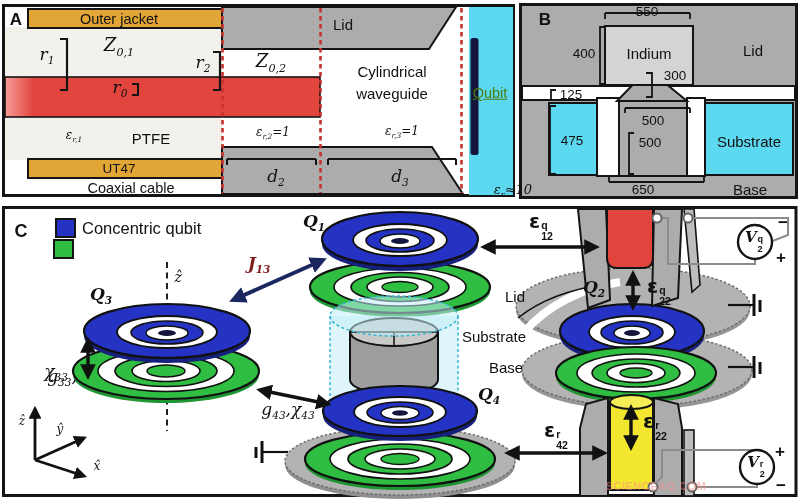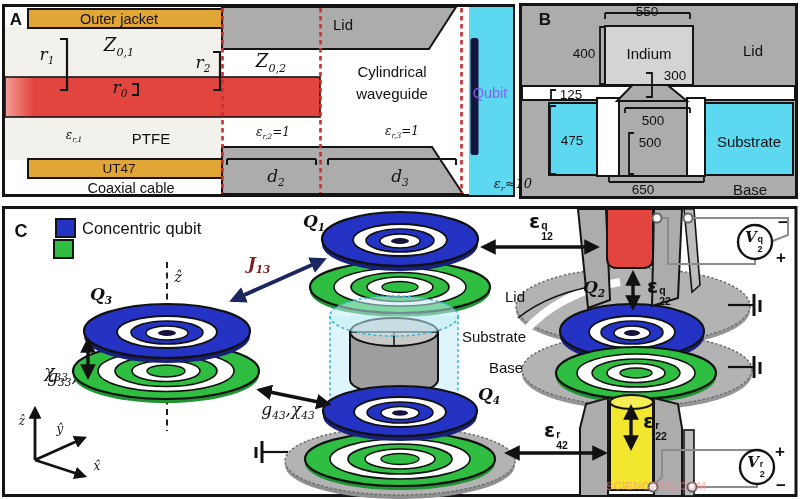--- a/index.html
+++ b/index.html
@@ -14,21 +14,21 @@
   .s13{font-size:13px;} .s135{font-size:13.5px;} .s145{font-size:14.5px;}
   .s15{font-size:15px;} .s16{font-size:12px;} .s165{font-size:16.5px;}
   .s17{font-size:17px;} .s18{font-size:18px;}
   sub{font-size:.62em;font-style:inherit;}
   .eps{font-family:"DejaVu Sans",sans-serif;font-weight:600;font-style:normal;font-size:20px;}
   .vsrc{font-family:"DejaVu Serif",serif;font-style:italic;font-size:15px;font-weight:600;}
   .ss{display:inline-flex;flex-direction:column;align-items:flex-start;
       font-family:"Liberation Sans",sans-serif;font-style:normal;font-weight:600;
       font-size:10.5px;line-height:1.02;vertical-align:-0.12em;margin-left:1px;}
   .vsrc .ss{font-size:9px;vertical-align:-0.05em;}
-  .navy{color:#8b5cf6;}
+  .navy{color:#4d7c0f;text-decoration:underline;}
   .jcol{color:#7f1d1d;}
   .sign{font-size:17px;font-weight:bold;}
   .wm{opacity:.5;color:#FF8A8A;font-weight:bold;font-size:11px;letter-spacing:.5px;}
 </style>
 </head>
 <body>
 
 <div id="stage">
 
 <svg width="800" height="499" viewBox="0 0 800 499">
@@ -256,21 +256,21 @@
 <div class="lb sans s15" style="left:392px;top:93px;">waveguide</div>
 <div class="lb math s16" style="left:74px;top:136px;"><span>ε</span><sub>r,1</sub></div>
 <div class="lb sans s15" style="left:151px;top:138px;">PTFE</div>
 <div class="lb math s16" style="left:273px;top:133px;"><span>ε</span><sub>r,2</sub><span>=1</span></div>
 <div class="lb math s16" style="left:402px;top:132px;"><span>ε</span><sub>r,3</sub><span>=1</span></div>
 <div class="lb sans s135" style="left:119px;top:169px;">UT47</div>
 <div class="lb sans s145" style="left:131px;top:188px;">Coaxial cable</div>
 <div class="lb math s17" style="left:276px;top:178px;"><span>d</span><sub>2</sub></div>
 <div class="lb math s17" style="left:400px;top:178px;"><span>d</span><sub>3</sub></div>
 <div class="lb sans s145 navy" style="left:490px;top:93px;">Qubit</div>
-<div class="lb math s13" style="left:489px;top:185px;padding-left:48px;"><span>ε</span><sub>r</sub><span>≈10</span></div>
+<div class="lb math s13" style="left:489px;top:191px;padding-left:48px;"><span>ε</span><sub>r</sub><span>≈10</span></div>
 
 <div class="lb sans bold s17" style="left:545px;top:19px;">B</div>
 <div class="lb sans s135" style="left:647px;top:12px;">550</div>
 <div class="lb sans s135" style="left:584px;top:54px;">400</div>
 <div class="lb sans s15" style="left:649px;top:53px;">Indium</div>
 <div class="lb sans s15" style="left:753px;top:50px;">Lid</div>
 <div class="lb sans s135" style="left:675px;top:76px;">300</div>
 <div class="lb sans s135" style="left:571px;top:95px;">125</div>
 <div class="lb sans s135" style="left:572px;top:141px;">475</div>
 <div class="lb sans s135" style="left:653px;top:121px;">500</div>

